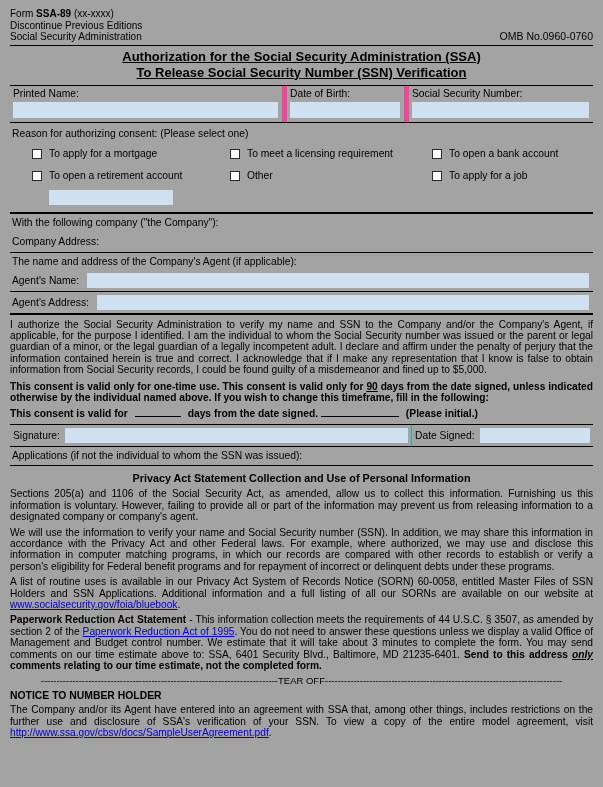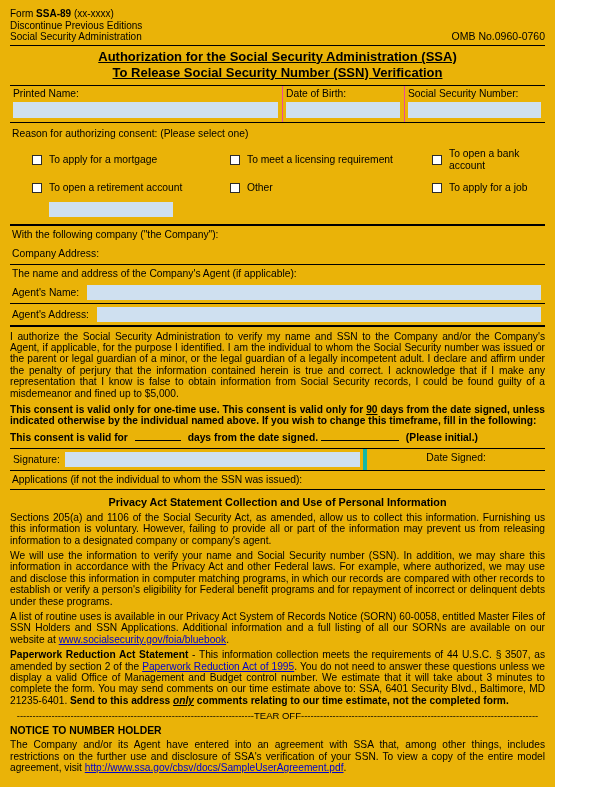--- a/index.html
+++ b/index.html
@@ -1,33 +1,33 @@
 <!DOCTYPE html>
 <html><head>
 <meta charset="utf-8">
 <style>
   * { margin:0; padding:0; box-sizing:border-box; }
   html,body { background:#fff; }
   body { font-family:"Liberation Sans", sans-serif; color:#000; }
-  .page { width:555px; height:787px; padding:8px 10px 4px; overflow:hidden; background:#eab308; position:relative; }
+  .page { width:603px; height:787px; padding:8px 10px 4px; overflow:hidden; background:#a3a3a3; position:relative; }
   .b { font-weight:bold; }
 
   
   .hdr { display:flex; justify-content:space-between; align-items:flex-end; padding-bottom:2px; border-bottom:1px solid #000; }
   .hdr-line { font-size:10px; line-height:11.5px; }
   .hdr-omb { font-size:10.5px; line-height:11.5px; }
 
   
   .title-block { text-align:center; padding:3px 0 4px; border-bottom:1px solid #000; }
   .title-line { font-size:13px; font-weight:bold; line-height:16px; text-decoration:underline; }
 
   
   .id-row { display:flex; border-bottom:1px solid #000; }
   .id-cell { padding:2px 4px 4px 3px; }
-  .id-cell + .id-cell { border-left:1px solid #ec4899; }
+  .id-cell + .id-cell { border-left:5px solid #ec4899; }
   .id-c1 { width:272px; }
   .id-c2 { width:122px; }
   .id-c3 { flex:1; }
   .id-label { font-size:10.3px; line-height:12px; }
   .field { background:#cfe0f0; }
   .id-field { height:16px; margin-top:2px; }
 
   
   .reason { padding:3px 2px 7px; border-bottom:2px solid #000; }
   .reason-prompt { font-size:10.3px; margin:2px 0 9px; }
@@ -53,21 +53,21 @@
 
   
   .valid-line { margin-top:4px; font-size:10.3px; font-weight:bold; }
   .blank { display:inline-block; border-bottom:1px solid #000; height:10px; }
   .blank-days { width:46px; margin:0 4px; }
   .blank-initial { width:78px; margin-right:4px; }
 
   
   .sig-row { margin-top:5px; border-top:1px solid #000; border-bottom:1px solid #000; display:flex; font-size:10.3px; }
   .sig-left { flex:1; display:flex; align-items:center; padding:3px; }
-  .sig-right { width:182px; border-left:4px solid #14b8a6; display:flex; align-items:center; padding:3px;flex-direction:column; }
+  .sig-right { width:182px; border-left:1px solid #14b8a6; display:flex; align-items:center; padding:3px; }
   .sig-row .field { flex:1; height:15px; margin-left:5px; }
   .rel-row { border-bottom:1px solid #000; padding:3px 2px 4px; font-size:10.3px; }
 
   
   .privacy-heading { text-align:center; font-weight:bold; font-size:10.8px; margin:6px 0 4px; }
   .link { color:#0000cc; text-decoration:underline; cursor:pointer; }
   .bi { font-weight:bold; }
   .bi-u { font-weight:bold; font-style:italic; text-decoration:underline; }
   .tearoff { margin-top:4px; font-size:9.5px; line-height:11px; display:flex; justify-content:center; white-space:nowrap; overflow:hidden; }
   .notice-heading { font-weight:bold; font-size:10.4px; margin:4px 0 3px; }

